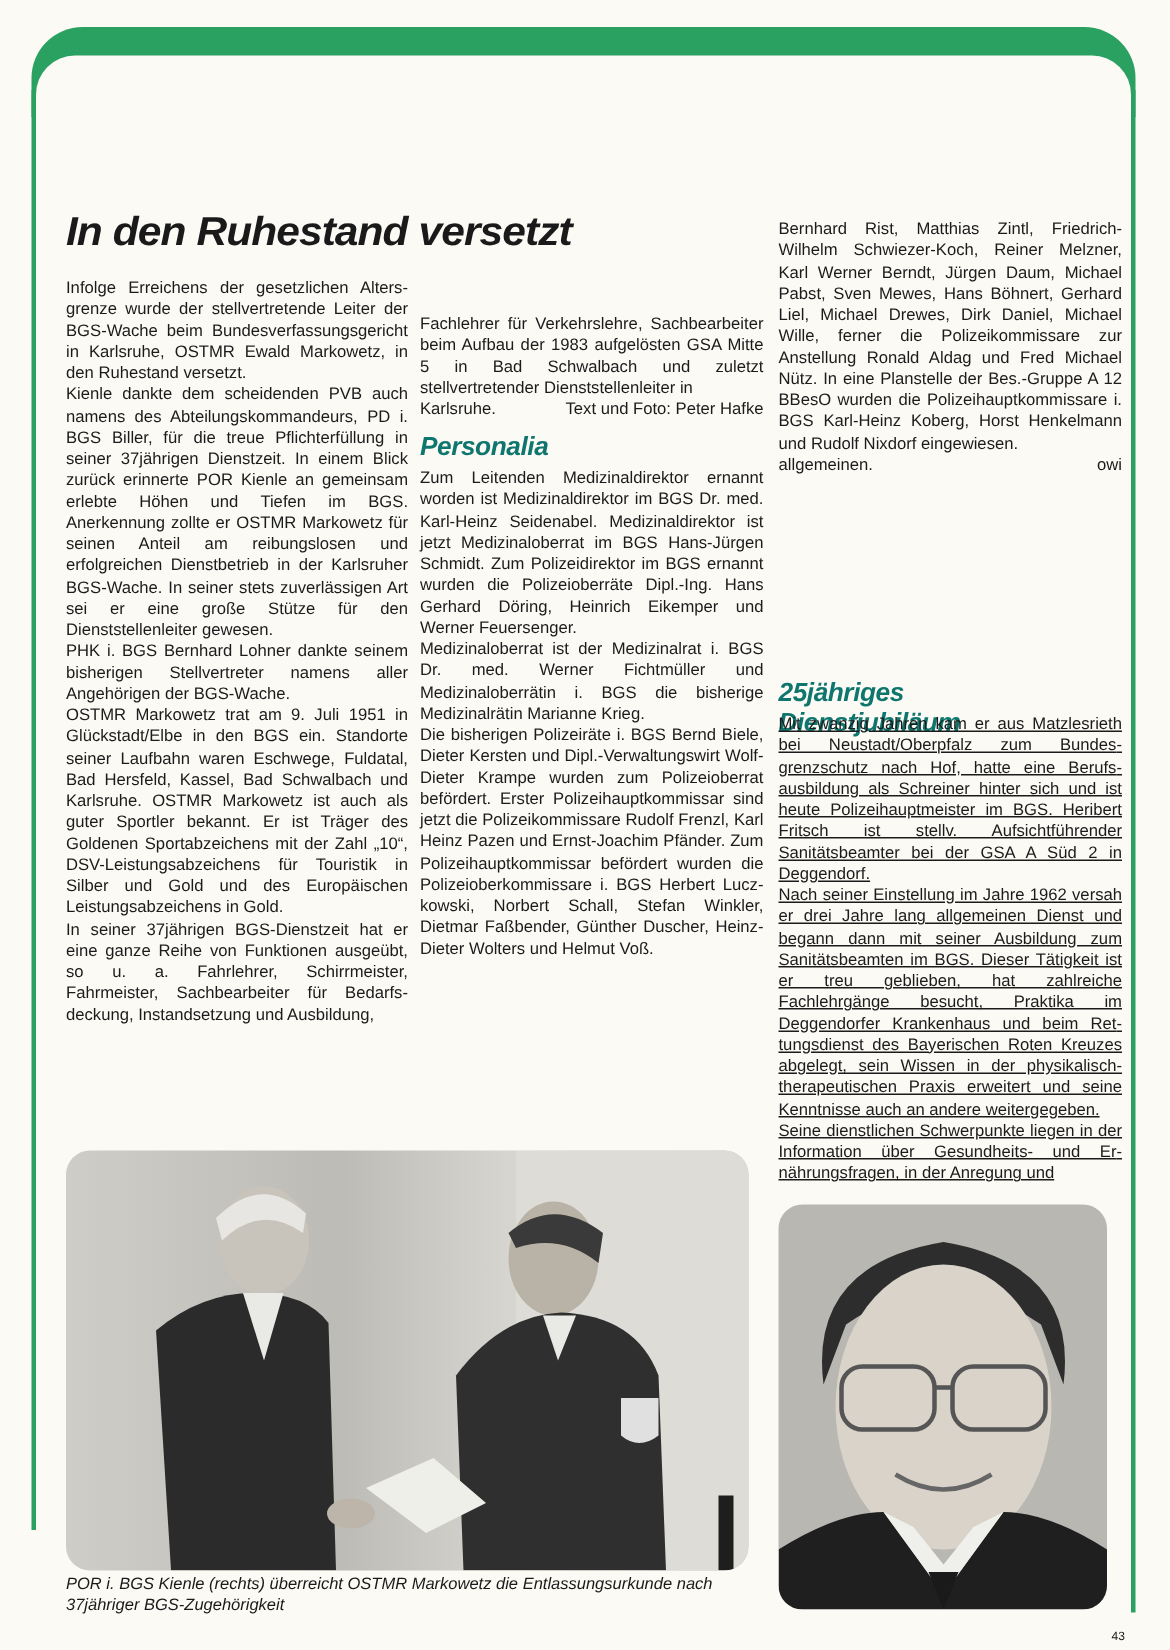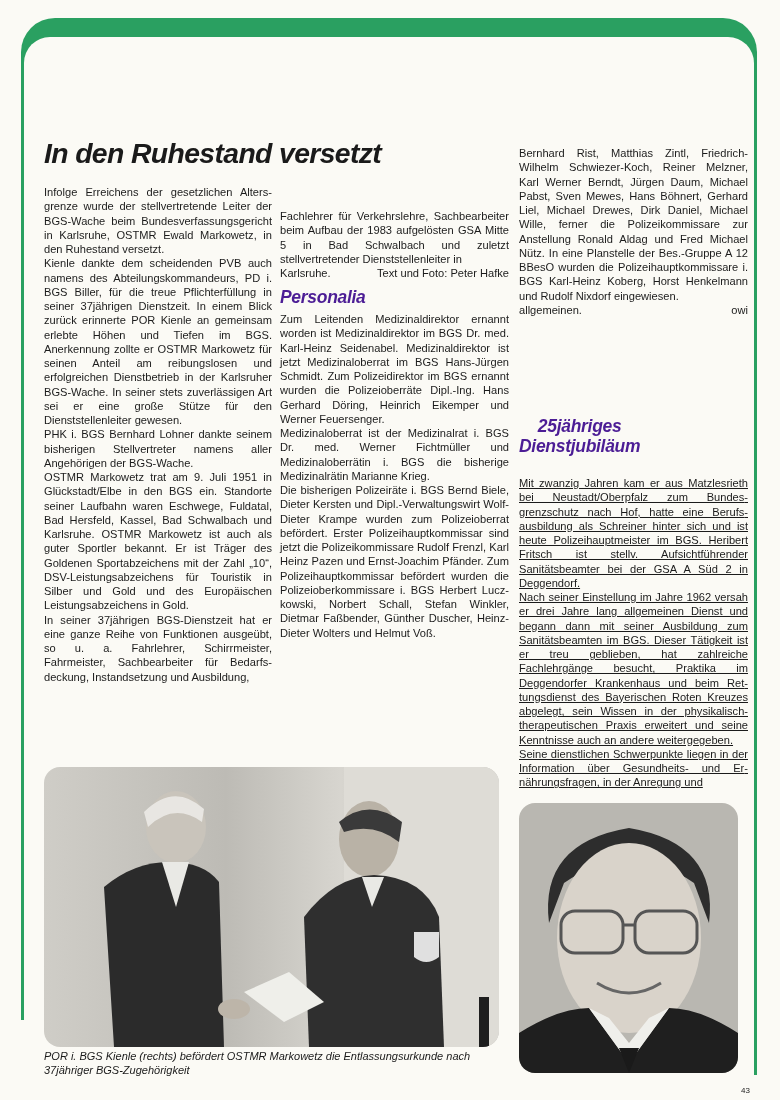--- a/index.html
+++ b/index.html
@@ -37,24 +37,24 @@
     position: absolute; font-size: 11.1px; line-height: 14.25px;
     text-align: justify; hyphens: manual;
   }
   .col p { margin: 0; }
   .col1 { left: 44px; top: 185px; width: 228px; }
   .col2 { left: 280px; top: 185px; width: 229px; margin-top: 24px; }
   .col3 { left: 519px; top: 146px; width: 229px; }
   .sig { display: flex; justify-content: space-between; gap: 42px; }
   .subhead {
     font-weight: 900; font-style: italic; font-size: 17.5px; line-height: 20px;
-    margin: 0; color: #4c1d95; letter-spacing: -0.3px;
+    margin: 0; color: #0f766e; letter-spacing: -0.3px;
   }
   .sh-personalia { position: absolute; left: 280px; top: 287px; }
-  .sh-jub { position: absolute; left: 519px; top: 416px; text-align: center; }
+  .sh-jub { position: absolute; left: 519px; top: 451px; }
   .col2b { left: 280px; top: 312px; width: 229px; }
   .col3b { left: 519px; top: 476px; width: 229px; text-decoration: underline; }
 
   .photo {
     position: absolute; overflow: hidden; border-radius: 16px;
     background: #8a8a86;
   }
   .photo1 { left: 44px; top: 767px; width: 455px; height: 280px;
     background: linear-gradient(90deg, #cfcdc7 0%, #bdbbb5 40%, #d7d5cf 65%, #c6c4be 100%); }
   .photo2 { left: 519px; top: 803px; width: 219px; height: 270px;
@@ -149,15 +149,15 @@
     <rect x="42" y="108" width="62" height="42" rx="14" fill="none" stroke="#555" stroke-width="3"></rect>
     <rect x="116" y="108" width="62" height="42" rx="14" fill="none" stroke="#555" stroke-width="3"></rect>
     <path d="M104 122 L116 122" stroke="#555" stroke-width="3"></path>
     <path d="M78 180 Q110 200 142 180" stroke="#666" stroke-width="3" fill="none"></path>
     <path d="M0 230 Q40 205 70 205 L110 260 L150 205 Q180 205 219 230 L219 270 L0 270 Z" fill="#1f1f1f"></path>
     <path d="M70 205 L110 260 L150 205 L130 215 L110 240 L90 215 Z" fill="#efefeb"></path>
     <path d="M100 245 L110 270 L120 245 Z" fill="#1a1a1a"></path>
   </svg>
 </div>
 
-<p class="caption">POR i. BGS Kienle (rechts) befördert OSTMR Markowetz die Entlassungsurkunde nach 37jähriger BGS-Zugehörigkeit</p>
+<p class="caption">POR i. BGS Kienle (rechts) überreicht OSTMR Markowetz die Entlassungsurkunde nach 37jähriger BGS-Zugehörigkeit</p>
 
 <div class="page-number">43</div>
 
 </body></html>

